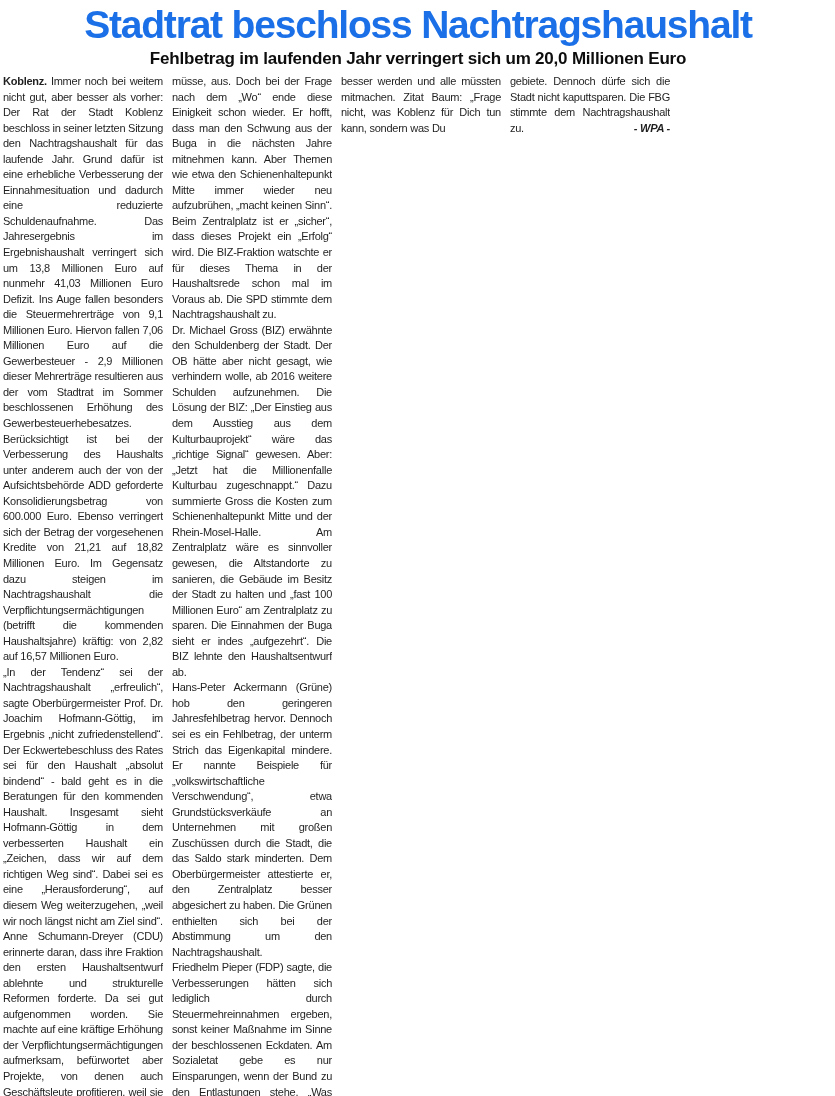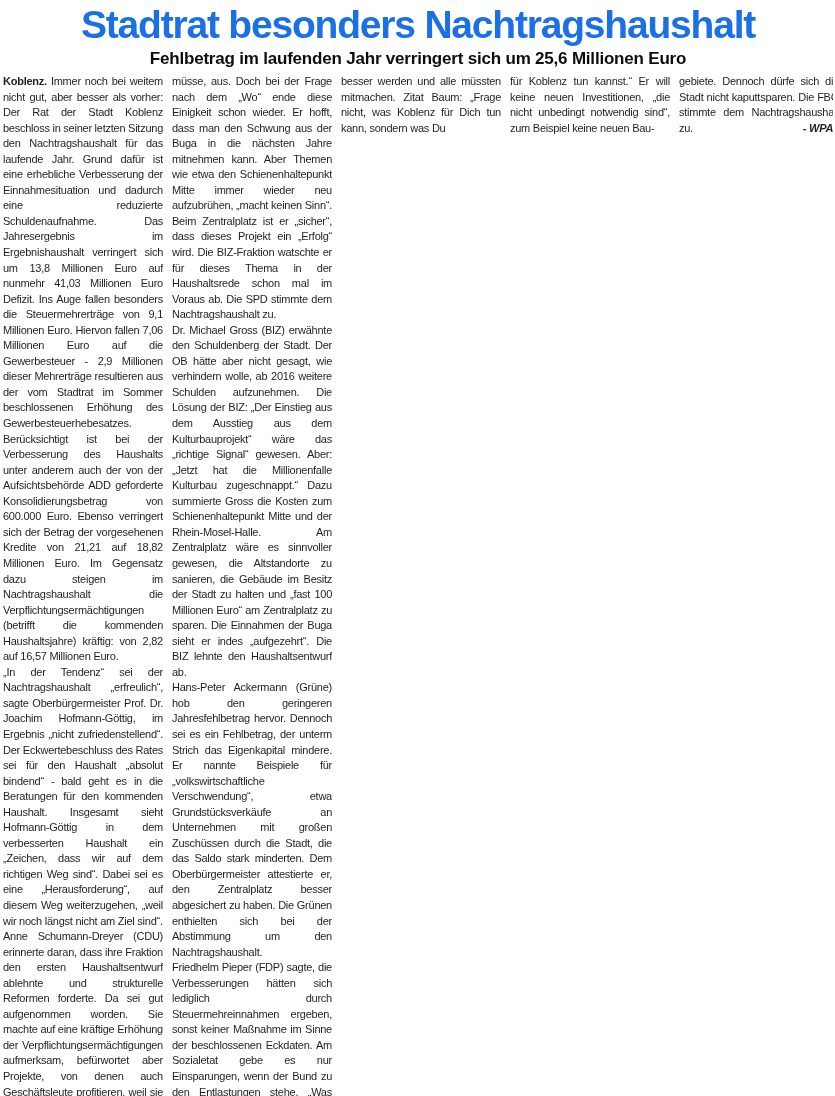--- a/index.html
+++ b/index.html
@@ -53,23 +53,23 @@
     font-style: italic;
     font-weight: bold;
     white-space: nowrap;
   }
 </style>
 </head>
 <body>
 
 <div class="page">
 
-  <h1 class="headline" style="color: rgb(27, 112, 232);">Stadtrat besonders Nachtragshaushalt</h1>
+  <h1 class="headline" style="color: rgb(27, 112, 232);">Stadtrat beschloss Nachtragshaushalt</h1>
 
-  <h2 class="subheadline">Fehlbetrag im laufenden Jahr verringert sich um 25,6 Millionen Euro</h2>
+  <h2 class="subheadline">Fehlbetrag im laufenden Jahr verringert sich um 20,0 Millionen Euro</h2>
 
   <div class="columns">
 
     <div class="col">
       <p><span class="dateline">Koblenz.</span> <span>Immer noch bei weitem nicht gut, aber besser als vorher: Der Rat der Stadt Koblenz beschloss in seiner letzten Sitzung den Nachtragshaushalt für das laufende Jahr. Grund dafür ist eine erhebliche Verbesserung der Einnahmesituation und dadurch eine reduzierte Schuldenaufnahme. Das Jahresergebnis im Ergebnishaushalt verringert sich um 13,8 Millionen Euro auf nunmehr 41,03 Millionen Euro Defizit. Ins Auge fallen besonders die Steuermehrerträge von 9,1 Millionen Euro. Hiervon fallen 7,06 Millionen Euro auf die Gewerbesteuer - 2,9 Millionen dieser Mehrerträge resultieren aus der vom Stadtrat im Sommer beschlossenen Erhöhung des Gewerbesteuerhebesatzes. Berücksichtigt ist bei der Verbesserung des Haushalts unter anderem auch der von der Aufsichtsbehörde ADD geforderte Konsolidierungsbetrag von 600.000 Euro. Ebenso verringert sich der Betrag der vorgesehenen Kredite von 21,21 auf 18,82 Millionen Euro. Im Gegensatz dazu steigen im Nachtragshaushalt die Verpflichtungsermächtigungen (betrifft die kommenden Haushaltsjahre) kräftig: von 2,82 auf 16,57 Millionen Euro.</span></p>
       <p>„In der Tendenz“ sei der Nachtragshaushalt „erfreulich“, sagte Oberbürgermeister Prof. Dr. Joachim Hofmann-Göttig, im Ergebnis „nicht zufriedenstellend“. Der Eckwertebeschluss des Rates sei für den Haushalt „absolut bindend“ - bald geht es in die Beratungen für den kommenden Haushalt. Insgesamt sieht Hofmann-Göttig in dem verbesserten Haushalt ein „Zeichen, dass wir auf dem richtigen Weg sind“. Dabei sei es eine „Herausforderung“, auf diesem Weg weiterzugehen, „weil wir noch längst nicht am Ziel sind“.</p>
       <p>Anne Schumann-Dreyer (CDU) erinnerte daran, dass ihre Fraktion den ersten Haushaltsentwurf ablehnte und strukturelle Reformen forderte. Da sei gut aufgenommen worden. Sie machte auf eine kräftige Erhöhung der Verpflichtungsermächtigungen aufmerksam, befürwortet aber Projekte, von denen auch Geschäftsleute profitieren, weil sie mit der Gewerbesteuer, wie sich jetzt wieder zeigt, einen wichtigen Teil in den Stadtsäckel einzahlen. Sie bemängelte, dass für das Haushaltsjahr 2009 immer noch kein Abschluss vorliege. Das sei „rechtswidrig“ und nicht länger zu akzeptieren. Die CDU stimmte mehrheitlich dem Nachtragshaushalt zu.</p>
 
     </div>
 
@@ -77,22 +77,19 @@
       <p>müsse, aus. Doch bei der Frage nach dem „Wo“ ende diese Einigkeit schon wieder. Er hofft, dass man den Schwung aus der Buga in die nächsten Jahre mitnehmen kann. Aber Themen wie etwa den Schienenhaltepunkt Mitte immer wieder neu aufzubrühen, „macht keinen Sinn“. Beim Zentralplatz ist er „sicher“, dass dieses Projekt ein „Erfolg“ wird. Die BIZ-Fraktion watschte er für dieses Thema in der Haushaltsrede schon mal im Voraus ab. Die SPD stimmte dem Nachtragshaushalt zu.</p>
       <p>Dr. Michael Gross (BIZ) erwähnte den Schuldenberg der Stadt. Der OB hätte aber nicht gesagt, wie verhindern wolle, ab 2016 weitere Schulden aufzunehmen. Die Lösung der BIZ: „Der Einstieg aus dem Ausstieg aus dem Kulturbauprojekt“ wäre das „richtige Signal“ gewesen. Aber: „Jetzt hat die Millionenfalle Kulturbau zugeschnappt.“ Dazu summierte Gross die Kosten zum Schienenhaltepunkt Mitte und der Rhein-Mosel-Halle. Am Zentralplatz wäre es sinnvoller gewesen, die Altstandorte zu sanieren, die Gebäude im Besitz der Stadt zu halten und „fast 100 Millionen Euro“ am Zentralplatz zu sparen. Die Einnahmen der Buga sieht er indes „aufgezehrt“. Die BIZ lehnte den Haushaltsentwurf ab.</p>
       <p>Hans-Peter Ackermann (Grüne) hob den geringeren Jahresfehlbetrag hervor. Dennoch sei es ein Fehlbetrag, der unterm Strich das Eigenkapital mindere. Er nannte Beispiele für „volkswirtschaftliche Verschwendung“, etwa Grundstücksverkäufe an Unternehmen mit großen Zuschüssen durch die Stadt, die das Saldo stark minderten. Dem Oberbürgermeister attestierte er, den Zentralplatz besser abgesichert zu haben. Die Grünen enthielten sich bei der Abstimmung um den Nachtragshaushalt.</p>
       <p>Friedhelm Pieper (FDP) sagte, die Verbesserungen hätten sich lediglich durch Steuermehreinnahmen ergeben, sonst keiner Maßnahme im Sinne der beschlossenen Eckdaten. Am Sozialetat gebe es nur Einsparungen, wenn der Bund zu den Entlastungen stehe. „Was bleibt, ist der Personalbereich.“ Nicht zum ersten Mal forderte die FDP eine Personalstruktur und ein Personalentwicklungskonzept. Aber auch sämtliche Fraktionen sollten sich selbst Beschränkungen auferlegen, sagte Pieper, und keine neuen Projekte anstrengen. Auch die FDP enthielt sich der Stimme. „Es kann ein „Weiter-So“ nicht geben“, forderte Walter Baum (FBG). Es müsse</p>
     </div>
 
     <div class="col">
       <p>besser werden und alle müssten mitmachen. Zitat Baum: „Frage nicht, was Koblenz für Dich tun kann, sondern was Du</p>
     </div>
 
-    <div class="col">
-      <p>für Koblenz tun kannst.“ Er will keine neuen Investitionen, „die nicht unbedingt notwendig sind“, zum Beispiel keine neuen Bau-</p>
-    </div>
 
     <div class="col">
       <p><span>gebiete. Dennoch dürfe sich die Stadt nicht kaputtsparen. Die FBG stimmte dem Nachtragshaushalt zu.</span> <span class="wpa">- WPA -</span></p>
     </div>
 
   </div>
 </div>
 
 </body></html>

